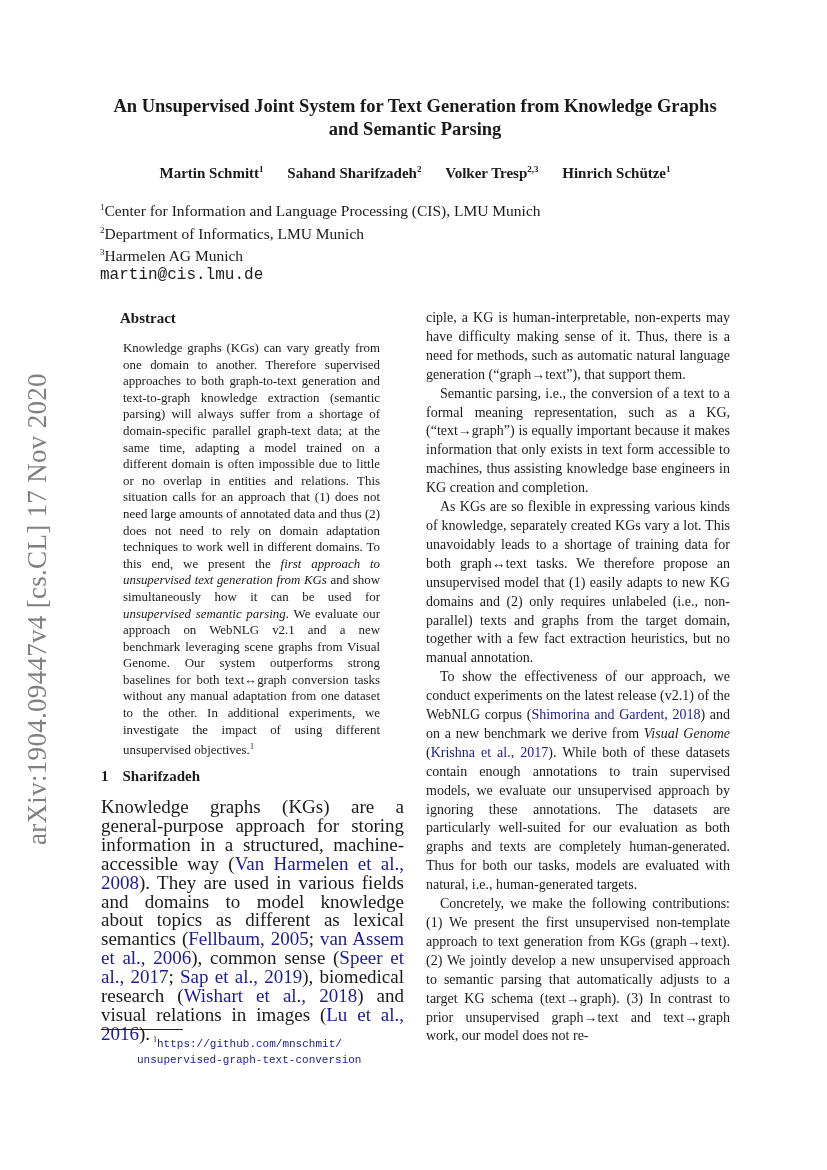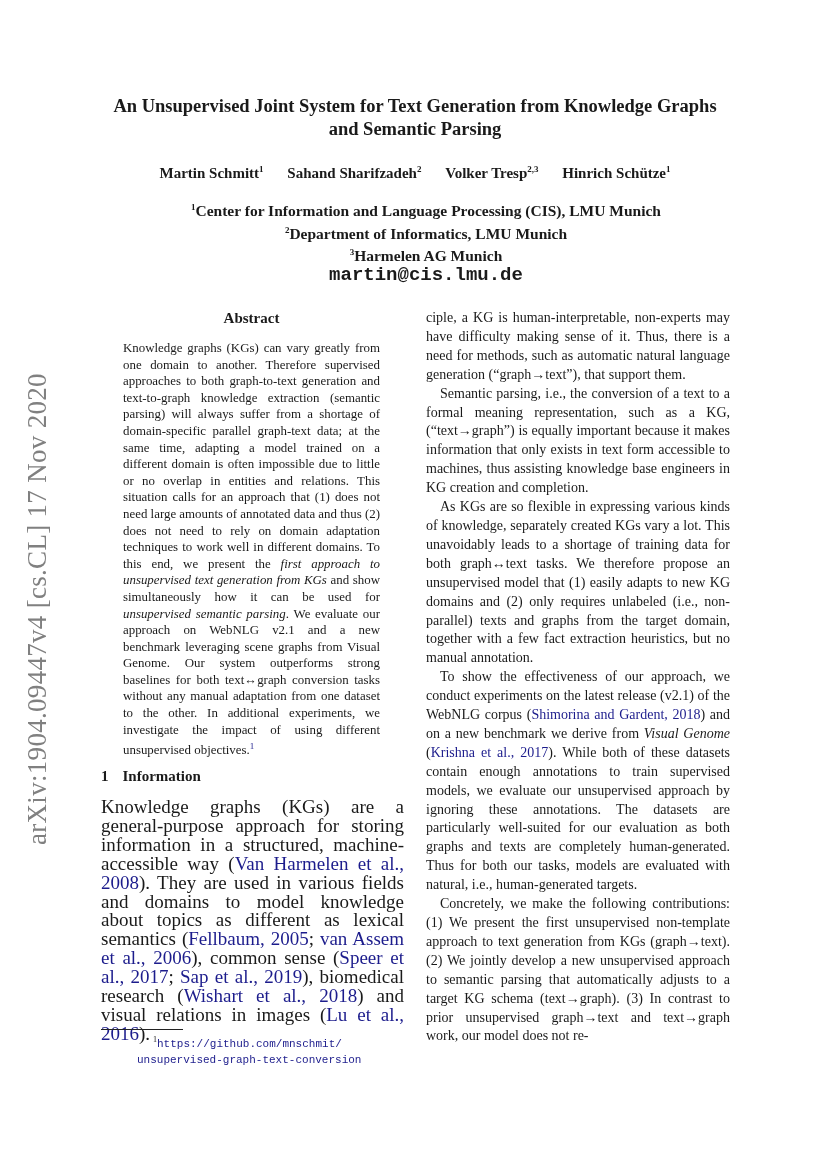--- a/index.html
+++ b/index.html
@@ -4,26 +4,26 @@
 <style>
   html, body { margin: 0; padding: 0; background: #ffffff; }
   body { width: 827px; height: 1170px; position: relative; overflow: hidden;
          font-family: "Liberation Serif", "DejaVu Serif", serif; color: #1a1a1a; }
   .title { position: absolute; left: 100px; width: 630px; top: 95px; text-align: center;
            font-weight: bold; font-size: 18.5px; line-height: 23px; }
   .authors { position: absolute; left: 100px; width: 630px; top: 159px; text-align: center;
              font-weight: bold; font-size: 15px; line-height: 20px; }
   .authors span { margin: 0 10px; }
   .authors sup, .affil sup { font-size: 9px; }
-  .affil { position: absolute; left: 111px; width: 630px; top: 198px; text-align: center;
-           font-size: 15.5px; line-height: 19.5px; font-weight: bold; }
-  .email { font-family: "Liberation Mono", "DejaVu Sans Mono", monospace; font-size: 19px; }
+  .affil { position: absolute; left: 100px; width: 630px; top: 198px; 
+           font-size: 15.5px; line-height: 19.5px; }
+  .email { font-family: "Liberation Mono", "DejaVu Sans Mono", monospace; font-size: 16px; }
   .arxiv { position: absolute; left: 22px; top: 845px; transform-origin: 0 0; transform: rotate(-90deg);
            font-size: 27px; color: #808080; white-space: nowrap; letter-spacing: 0.3px; }
-  .abs-title { position: absolute; left: 120px; width: 263px; top: 310px; text-align: center;
+  .abs-title { position: absolute; left: 120px; width: 263px; top: 310px; 
                font-weight: bold; font-size: 15px; }
   .abs { position: absolute; left: 123px; width: 257px; top: 340px; font-size: 12.9px; line-height: 16.6px;
          text-align: justify; hyphens: auto; }
   .sec { position: absolute; left: 101px; top: 768px; font-weight: bold; font-size: 15px; }
   .sec .num { margin-right: 14px; }
   .col1 { position: absolute; left: 101px; width: 303px; top: 798px; font-size: 19px; line-height: 18.9px;
           text-align: justify; hyphens: auto; }
   .col2 { position: absolute; left: 426px; width: 304px; top: 309px; font-size: 14px; line-height: 18.9px;
           text-align: justify; hyphens: auto; }
   p { margin: 0; }
@@ -53,21 +53,21 @@
 <div class="affil">
   <div><sup>1</sup><span>Center for Information and Language Processing (CIS), LMU Munich</span></div>
   <div><sup>2</sup><span>Department of Informatics, LMU Munich</span></div>
   <div><sup>3</sup><span>Harmelen AG Munich</span></div>
   <div class="email">martin@cis.lmu.de</div>
 </div>
 
 <div class="abs-title">Abstract</div>
 <div class="abs"><span>Knowledge graphs (KGs) can vary greatly from one domain to another. Therefore supervised approaches to both graph-to-text generation and text-to-graph knowledge extraction (semantic parsing) will always suffer from a shortage of domain-specific parallel graph-text data; at the same time, adapting a model trained on a different domain is often impossible due to little or no overlap in entities and relations. This situation calls for an approach that (1) does not need large amounts of annotated data and thus (2) does not need to rely on domain adaptation techniques to work well in different domains. To this end, we present the </span><i>first approach to unsupervised text generation from KGs</i><span> and show simultaneously how it can be used for </span><i>unsupervised semantic parsing</i><span>. We evaluate our approach on WebNLG v2.1 and a new benchmark leveraging scene graphs from Visual Genome. Our system outperforms strong baselines for both text↔graph conversion tasks without any manual adaptation from one dataset to the other. In additional experiments, we investigate the impact of using different unsupervised objectives.</span><sup class="fn">1</sup></div>
 
-<div class="sec"><span class="num">1</span><span>Information</span></div>
+<div class="sec"><span class="num">1</span><span>Sharifzadeh</span></div>
 
 <div class="col1">
   <p id="c1p1">Knowledge graphs (KGs) are a general-purpose approach for storing information in a structured, machine-accessible way (<span class="cite">Van Harmelen et al., 2008</span>). They are used in various fields and domains to model knowledge about topics as different as lexical semantics (<span class="cite">Fellbaum, 2005</span>; <span class="cite">van Assem et al., 2006</span>), common sense (<span class="cite">Speer et al., 2017</span>; <span class="cite">Sap et al., 2019</span>), biomedical research (<span class="cite">Wishart et al., 2018</span>) and visual relations in images (<span class="cite">Lu et al., 2016</span>).</p>
 </div>
 
 <div class="fnrule"></div>
 <div class="footnote">
   <div><sup>1</sup><span class="url">https://github.com/mnschmit/</span></div>
   <div><span class="url">unsupervised-graph-text-conversion</span></div>
 </div>

